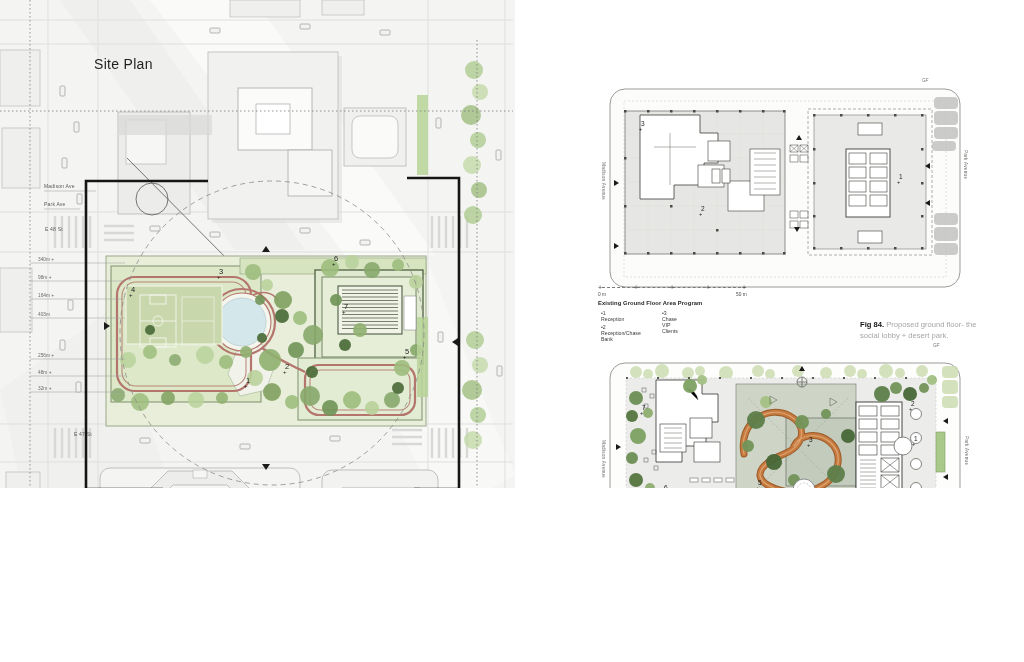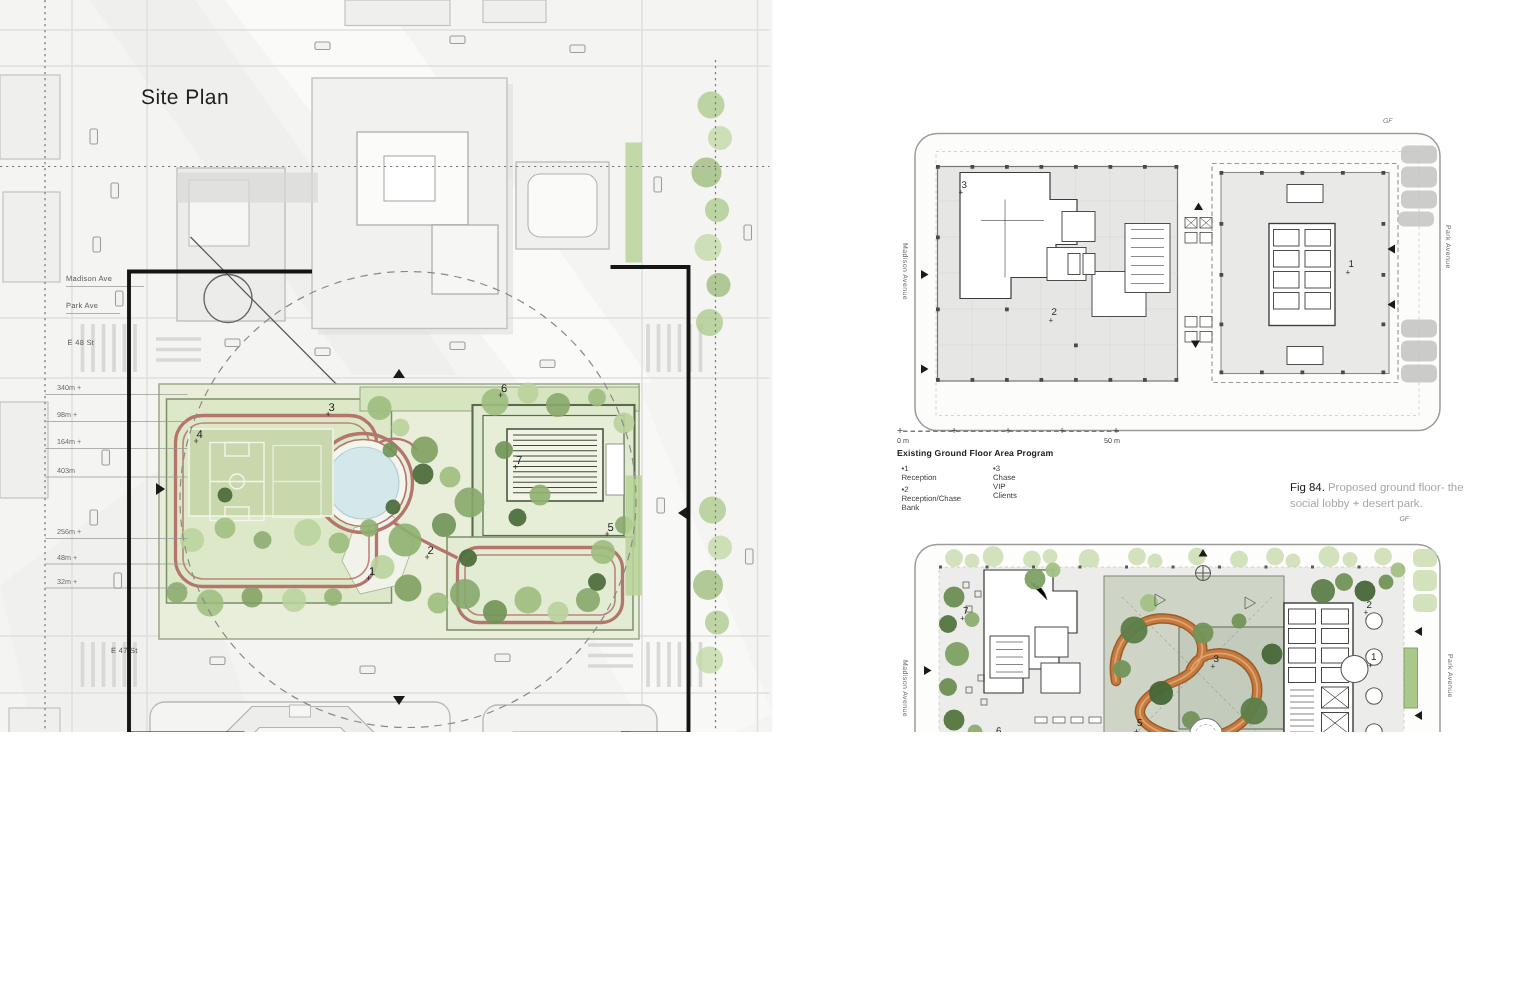--- a/index.html
+++ b/index.html
@@ -16,21 +16,21 @@
   .vstreet{font-size:4.6px;color:#6b6b69;writing-mode:vertical-rl;letter-spacing:.3px;}
   .gf-tag{font-size:4.6px;color:#7a7a78;font-style:italic;}
   .scalebar{height:10px;}
   .scalebar .line{position:absolute;left:2px;right:2px;top:4px;border-top:1px dashed #7a7a78;}
   .scalebar .tick{position:absolute;top:0;font-size:7px;color:#4a4a48;line-height:9px;}
   .scalebar .tick::before{content:"+";}
   .scale-lbl{font-size:4.8px;color:#4a4a48;}
   .legend-caption{font-size:5.8px;font-weight:bold;color:#1e1e1e;letter-spacing:.1px;}
   .legend-item{font-size:5.2px;color:#3c3c3a;}
   .fig-caption{width:124px;font-size:7.6px;line-height:1.4;color:#a6a6a4;}
-  .fig-caption .fig-label{font-weight:normal;color:#141414;}
+  .fig-caption .fig-label{font-weight:bold;color:#141414;}
 </style>
 </head>
 <body>
 
 <div class="canvas">
 
   <svg class="abs" style="left:0;top:0" width="515" height="662" viewBox="0 0 515 662">
     <rect width="515" height="662" fill="#f4f4f2"></rect>
 
     <polygon points="150,0 255,0 435,255 345,255" fill="#ffffff" opacity="0.55"></polygon>

